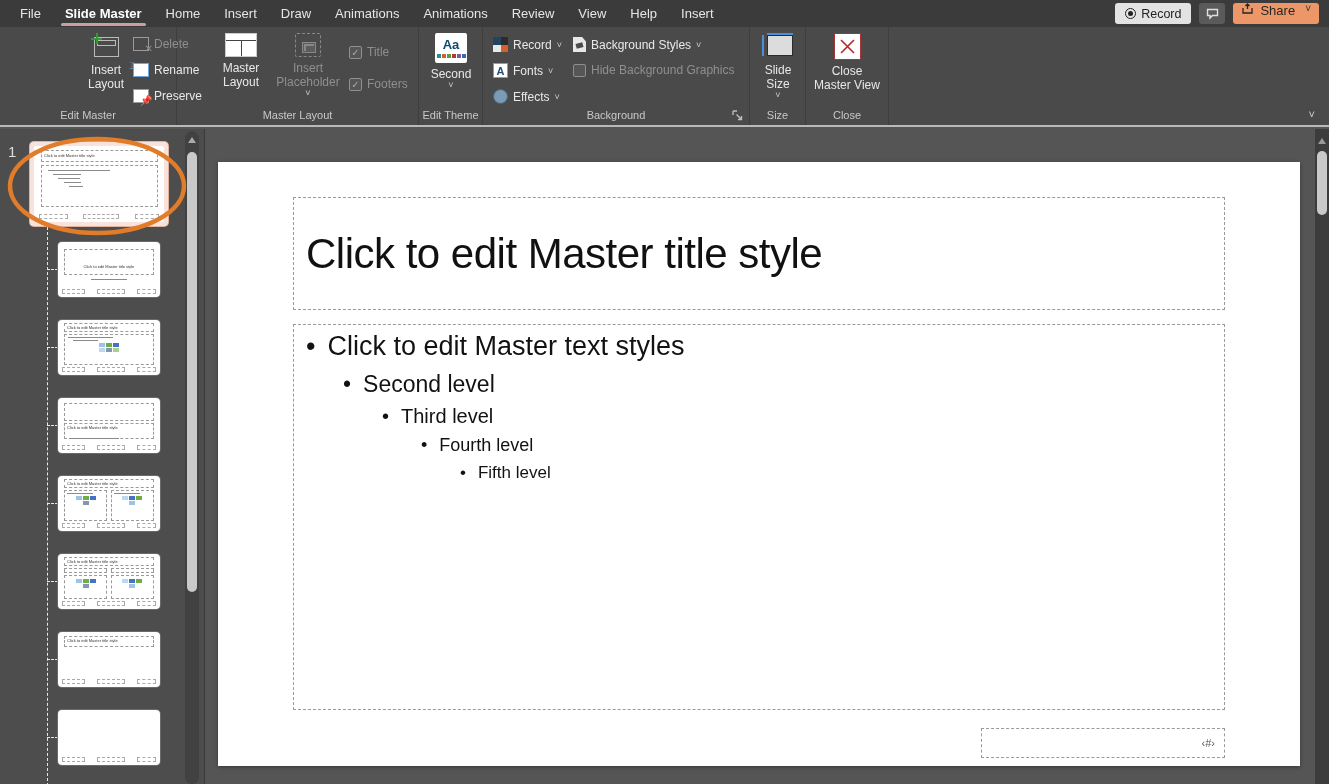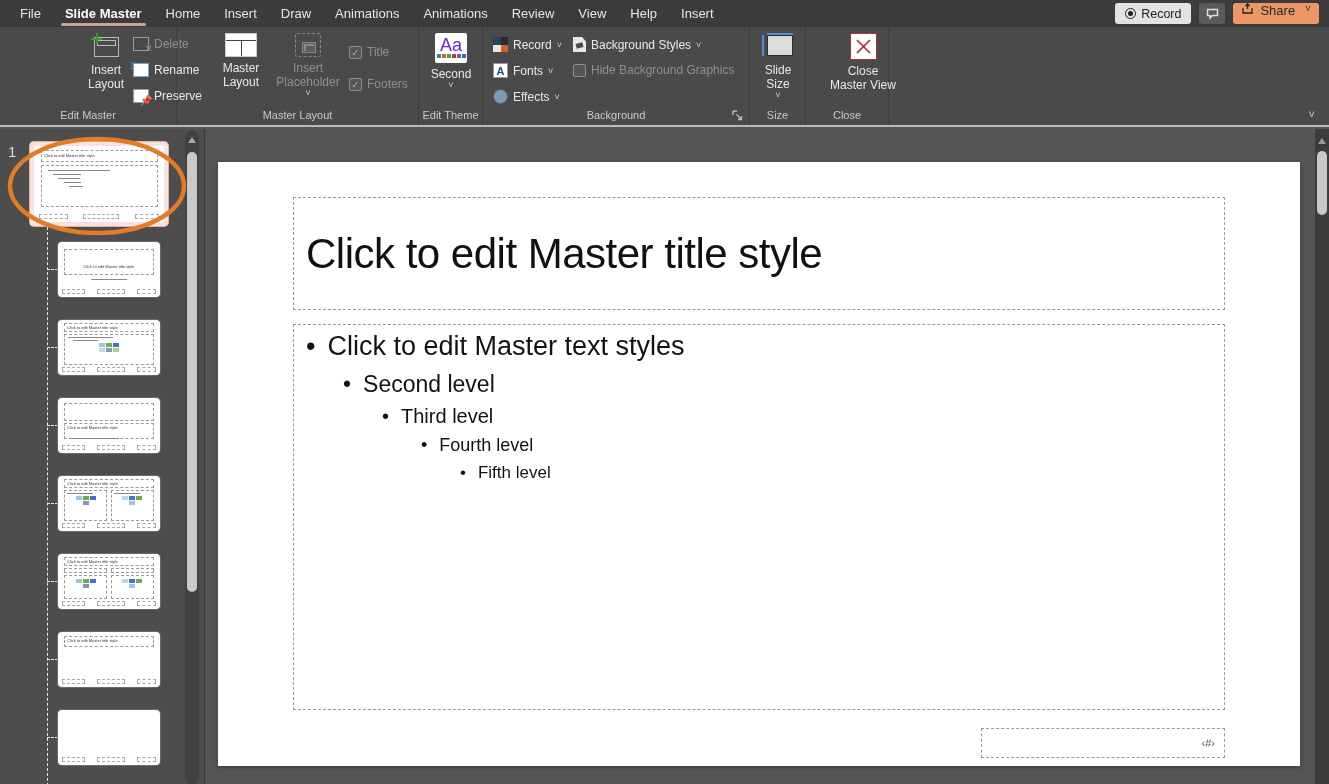--- a/index.html
+++ b/index.html
@@ -71,21 +71,21 @@
   .ico-sm .mark { position:absolute; right:-4px; bottom:-3px; font-size:10px; line-height:10px; }
   .ico-master-layout { width:32px; height:24px; border:1px solid #ccc; background:#fff; position:relative; }
   .ico-master-layout::before { content:""; position:absolute; left:0; right:0; top:6px; height:1px; background:#444; }
   .ico-master-layout::after { content:""; position:absolute; left:15px; top:6px; bottom:0; width:1px; background:#444; }
   .ico-placeholder { width:26px; height:24px; border:1.5px dashed #888; border-radius:2px; position:relative; }
   .ico-placeholder::after { content:""; position:absolute; left:6px; bottom:3px; width:12px; height:9px;
     border:1px solid #888; background:#5c5c5c;
     box-shadow: inset 0 0 0 1px #5c5c5c, inset 3px 3px #888; }
   .ico-themes { width:32px; height:30px; background:#fff; border-radius:2px;
     display:flex; flex-direction:column; align-items:center; justify-content:center; gap:2px; }
-  .ico-themes .aa { color:#6d28d9; font-size:18px; line-height:14px; font-weight:normal; }
+  .ico-themes .aa { color:#0c4a6e; font-size:13px; line-height:14px; font-weight:bold; }
   .dotrow { display:flex; gap:1px; }
   .dotrow i { width:4px; height:4px; display:block; }
   .ico-colors { width:15px; height:15px; display:grid; grid-template-columns:1fr 1fr; grid-template-rows:1fr 1fr; }
   .ico-colors i:nth-child(1){background:#24435e;} .ico-colors i:nth-child(2){background:#2b2b2b;}
   .ico-colors i:nth-child(3){background:#e8e8e8;} .ico-colors i:nth-child(4){background:#d3622a;}
   .ico-fonts { width:15px; height:15px; background:#fff; border:1px solid #999; color:#1f4e79;
     font-size:11px; font-weight:bold; display:flex; align-items:center; justify-content:center; }
   .ico-effects { width:15px; height:15px; border-radius:50%; background:#7a9ab5; border:1px solid #44657f; }
   .ico-bgstyles { width:13px; height:15px; background:#e8e8e8; position:relative;
     clip-path:polygon(0 0, 70% 0, 100% 30%, 100% 100%, 0 100%); }
@@ -311,21 +311,21 @@
         <span class="ico-slidesize">
             <span class="r"></span>
           </span>
         <span class="blabel">Slide Size</span>
         <span class="chev">˅</span>
       </div>
       <div class="rgroup-label">Size</div>
     </div>
 
     <div class="rgroup" style="left:806px;width:83px;">
-      <div class="bigbtn" style="left:22px;width:70px;">
+      <div class="bigbtn" style="left:6px;width:70px;">
         <span class="ico-close">
           <svg width="19" height="19" viewBox="0 0 19 19">
               <path d="M3 3l13 13M16 3L3 16" stroke="#b02a2a" stroke-width="1.6"></path>
             </svg>
         </span>
         <span class="blabel">Close Master View</span>
       </div>
       <div class="rgroup-label">Close</div>
     </div>
 

